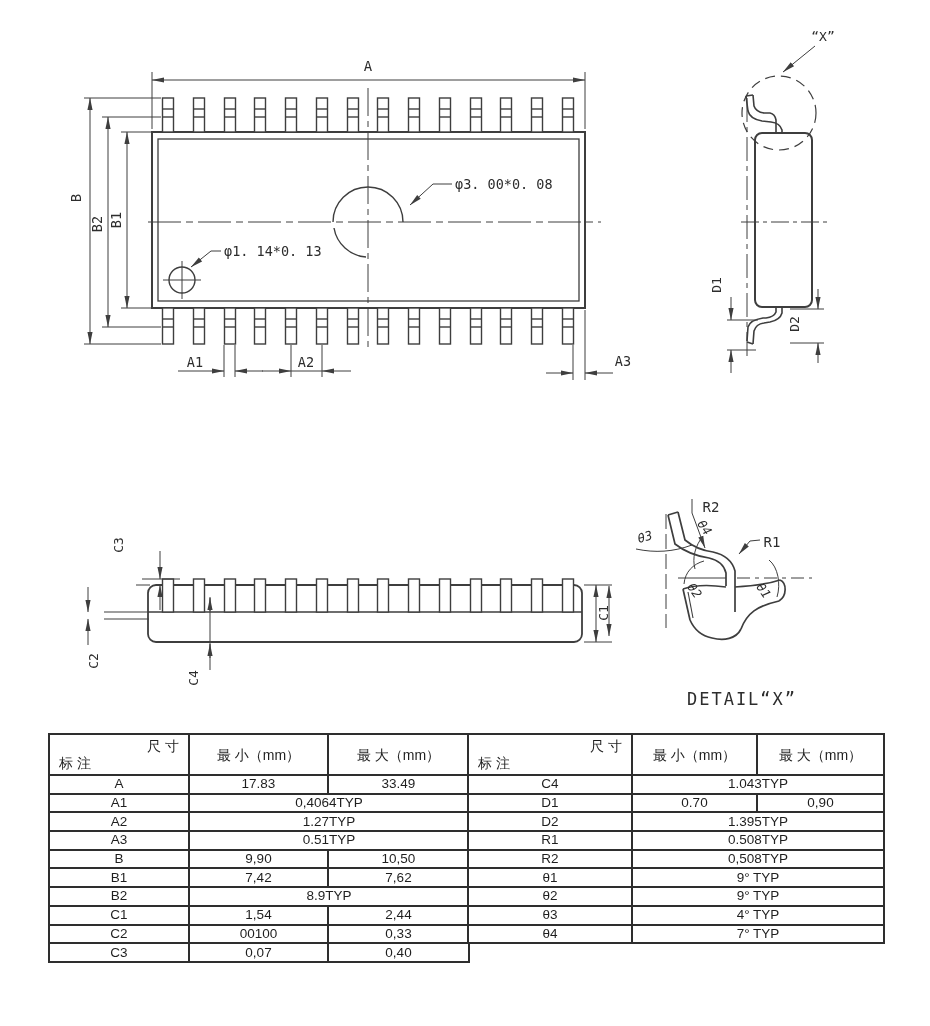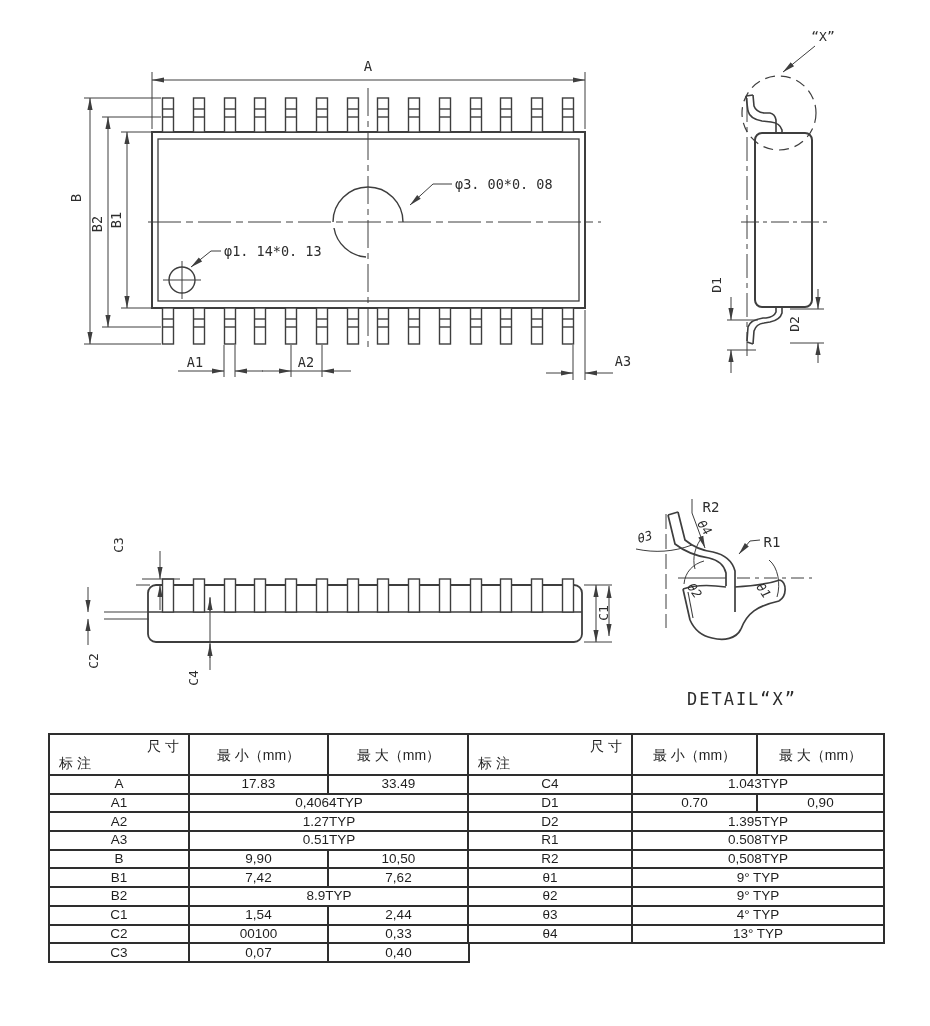--- a/index.html
+++ b/index.html
@@ -397,19 +397,19 @@
     <tr>
             <td>θ2</td>
             <td colspan="2">9° TYP</td>
           </tr>
     <tr>
             <td>θ3</td>
             <td colspan="2">4° TYP</td>
           </tr>
     <tr>
             <td>θ4</td>
-            <td colspan="2">13° TYP</td>
+            <td colspan="2">7° TYP</td>
           </tr>
   </tbody>
       </table>
 
 </div>
 </div>
 
 </body></html>

